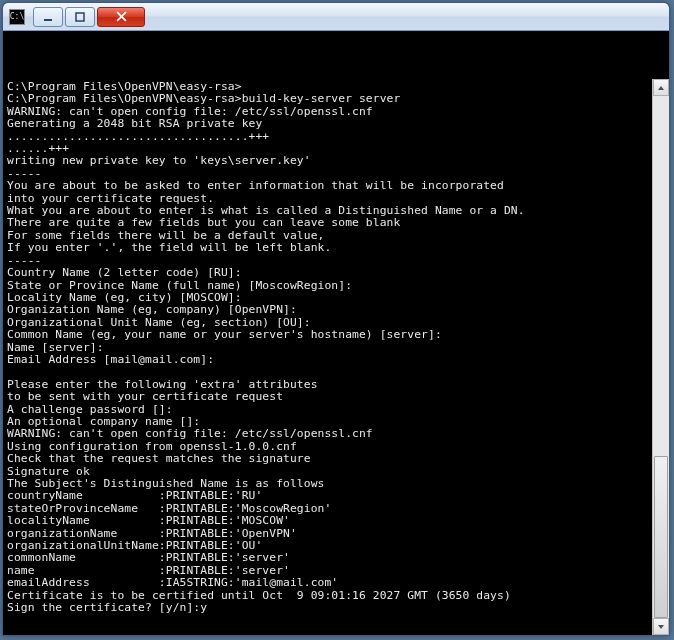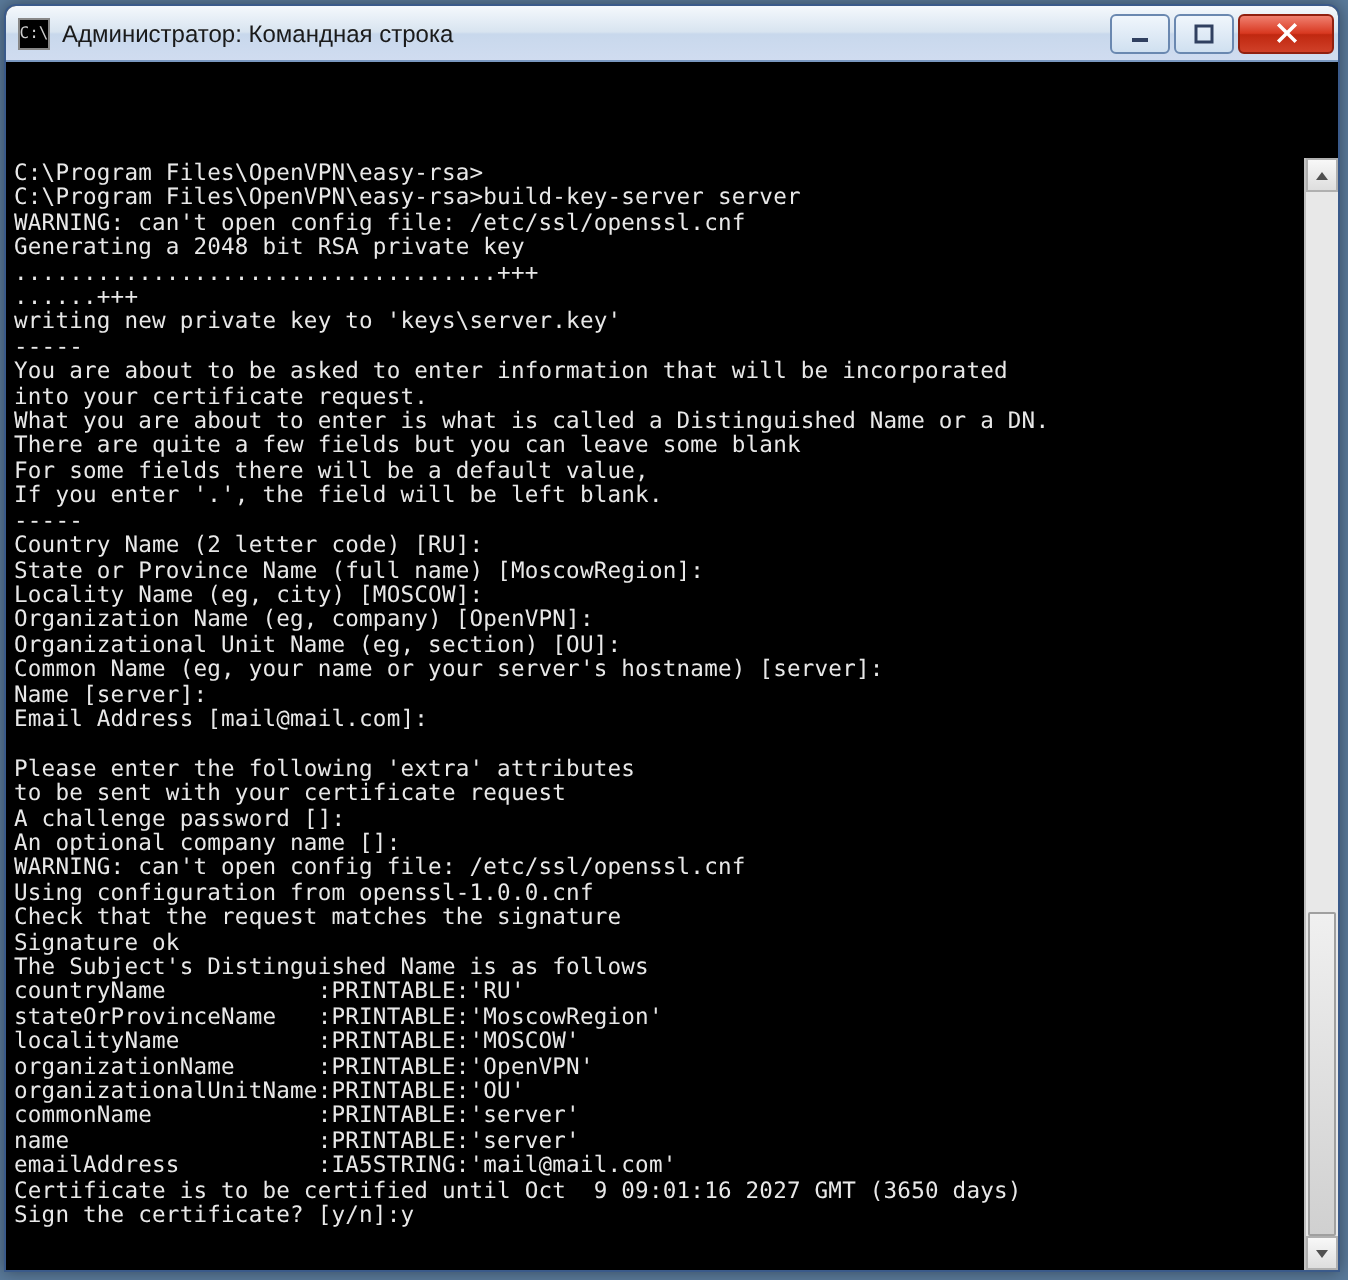--- a/index.html
+++ b/index.html
@@ -124,21 +124,20 @@
     border-radius: 1px;
     cursor: pointer;
   }
 </style>
 </head>
 <body>
 
 <div class="window">
   <div class="titlebar">
     <div class="title-icon">C:\</div>
-    <div class="title-text">Администратор: Командная строка</div>
     <div class="tbtns">
       <div class="tbtn">
         <svg width="10" height="10" viewBox="0 0 10 10">
             <rect x="1" y="7" width="8" height="2" fill="#304060"></rect>
           </svg>
       </div>
       <div class="tbtn">
         <svg width="10" height="10" viewBox="0 0 10 10">
             <rect x="1" y="1" width="8" height="8" fill="none" stroke="#304060" stroke-width="1.5"></rect>
           </svg>

